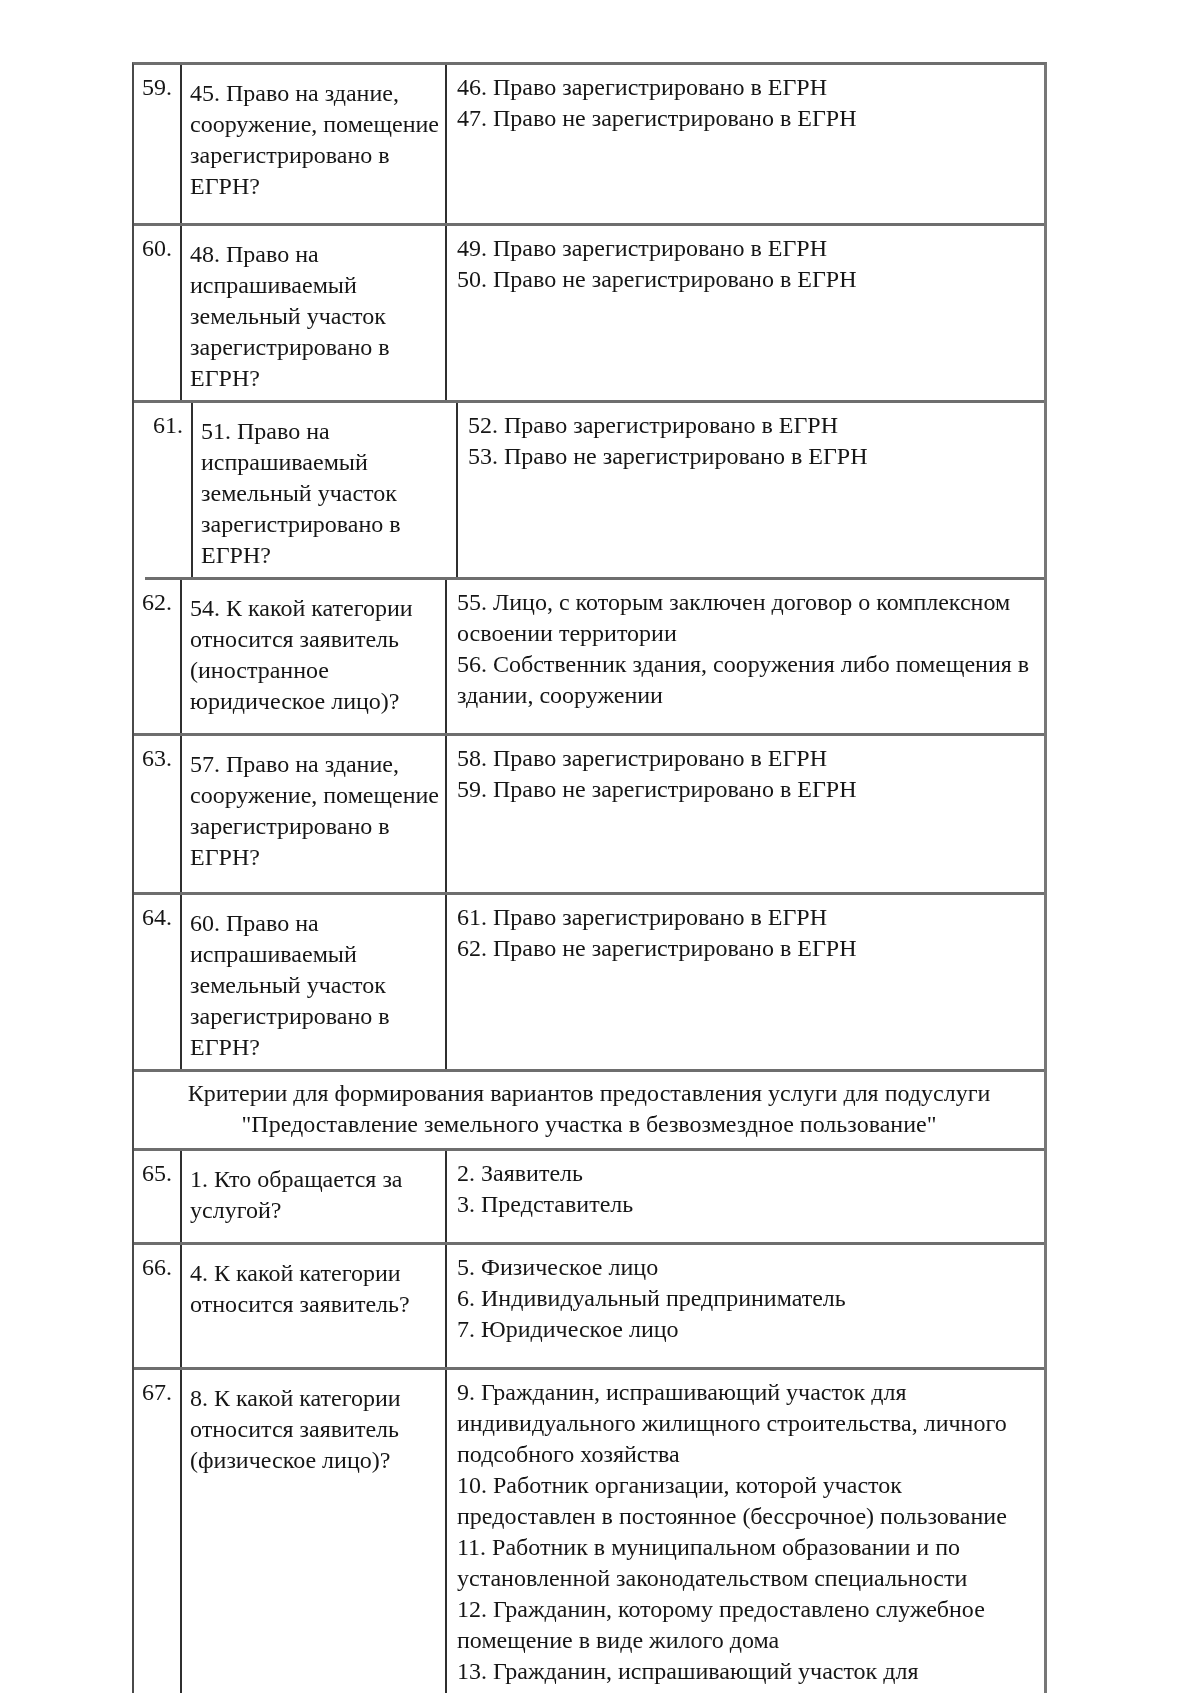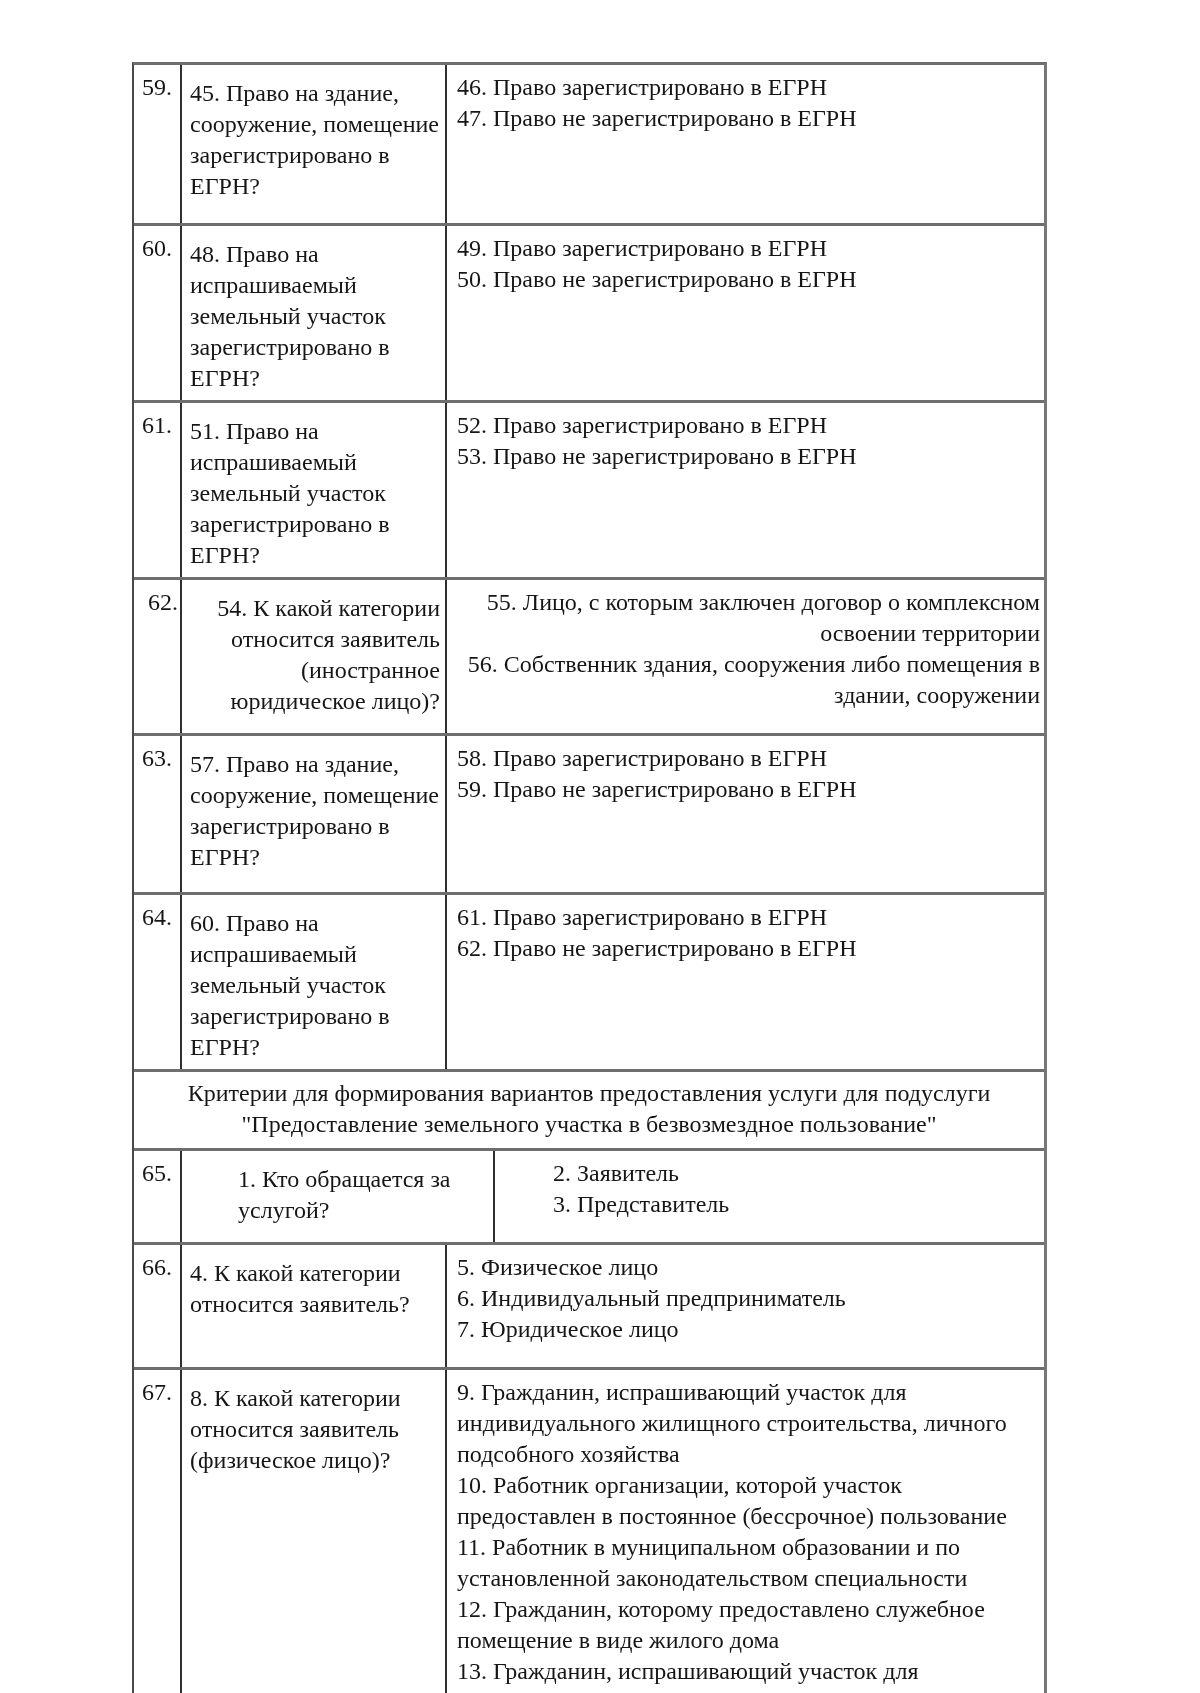--- a/index.html
+++ b/index.html
@@ -62,26 +62,26 @@
   }
   .section-cell {
     flex: 1 1 auto;
     text-align: center;
     padding: 6px 30px;
     white-space: pre-line;
   }
   
   .row-59 { min-height: 161px; font-family: Liberation Serif, serif; }
   .row-60 { min-height: 160px; }
-  .row-61 { min-height: 161px; }
-  .row-62 { min-height: 130px; text-align: right; }
+  .row-61 { min-height: 161px; margin-left: 11px; }
+  .row-62 { min-height: 130px; }
   .row-63 { min-height: 159px; }
   .row-64 { min-height: 157px; }
   .section-row { min-height: 79px; }
-  .row-65 { min-height: 76px; gap: 48px; }
+  .row-65 { min-height: 76px; }
   .row-66 { min-height: 101px; }
   .row-67 { min-height: 329px; }
   .ans-line { margin: 0; }
 </style>
 </head>
 <body>
 
 <div class="page">
   <div class="criteria-table">
 

